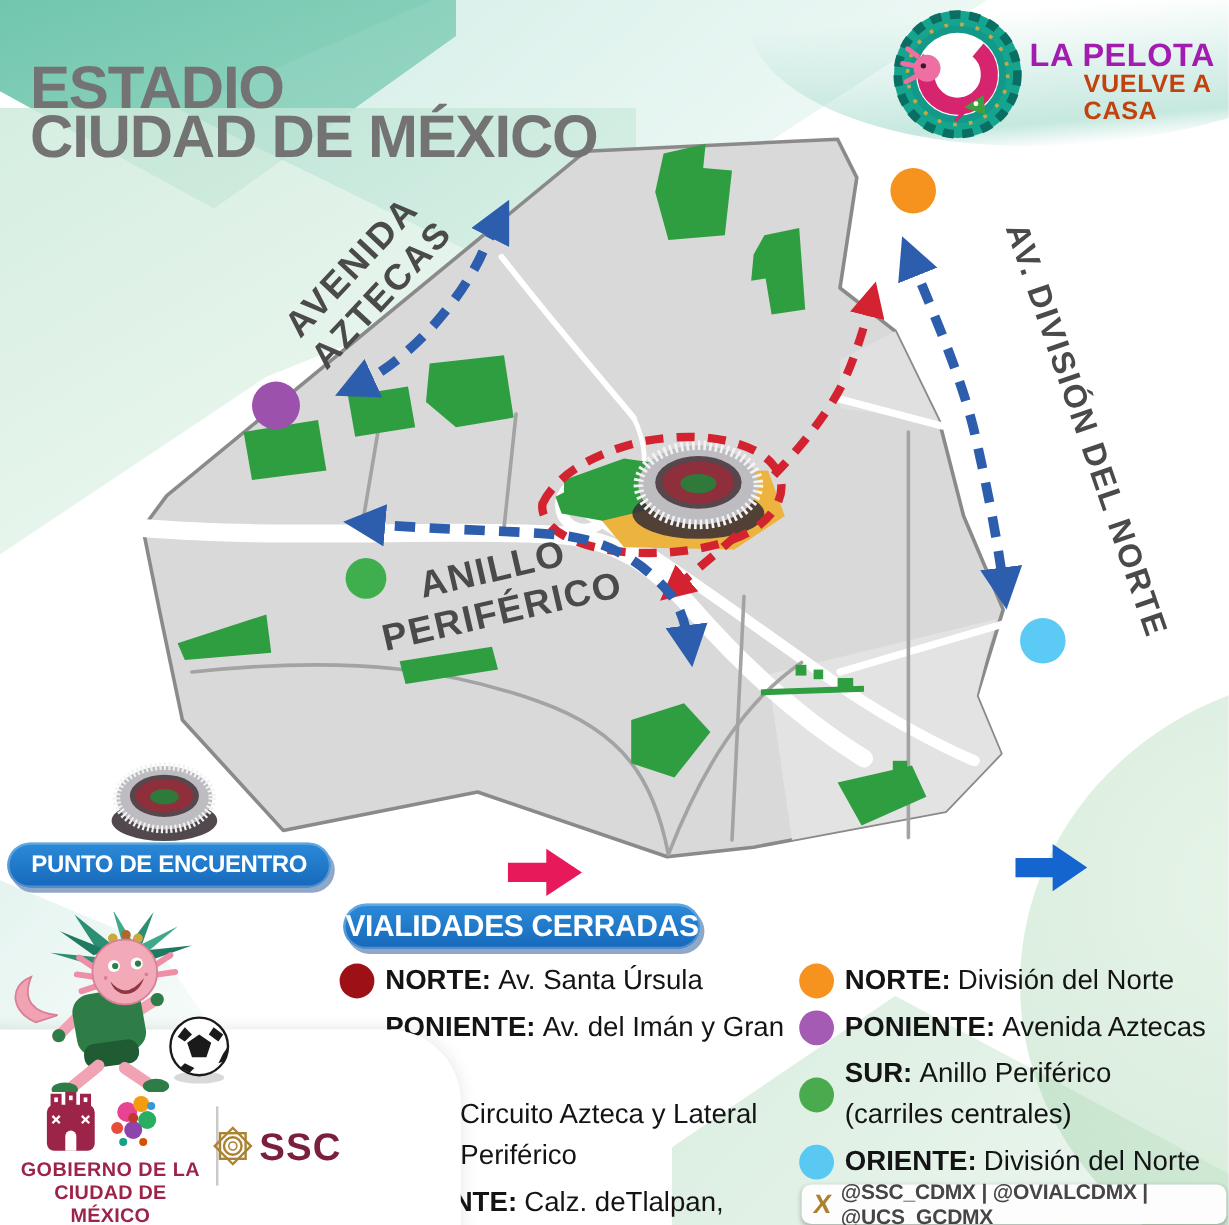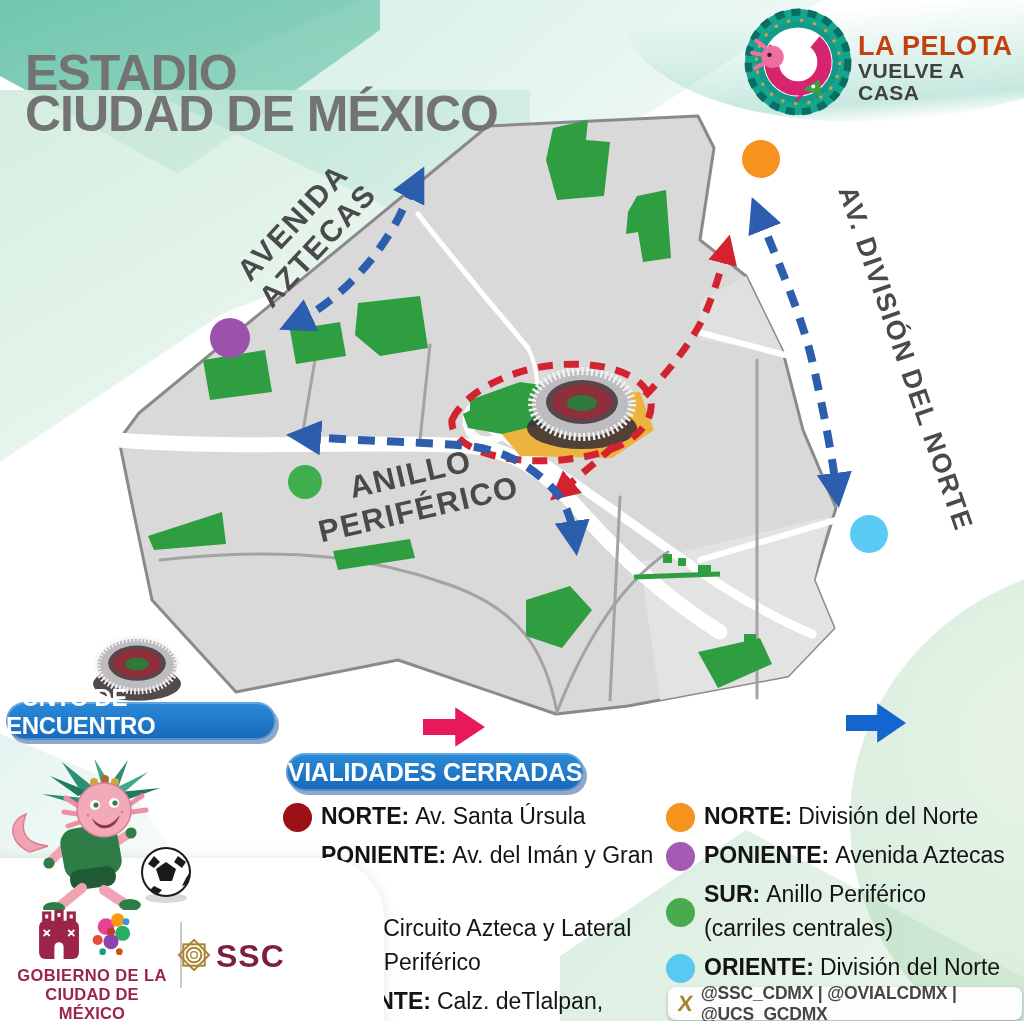--- a/index.html
+++ b/index.html
@@ -30,34 +30,34 @@
     clip-path:polygon(0 0,70% 40%,100% 100%,0 100%);}
 
   
   .title{position:absolute;left:25px;top:14px;color:#737373;font-weight:bold;
     font-size:50px;line-height:41px;letter-spacing:-1px;margin-top:39px;}
   .date{position:absolute;left:26px;top:98px;color:#2e2e2e;font-weight:bold;font-size:35px;}
 
   
   .brand-emblem{position:absolute;left:742px;top:6px;width:112px;height:112px;}
   .brand-text{position:absolute;left:858px;top:32px;font-weight:bold;line-height:1.05;}
-  .brand-l1{font-size:27px;color:#c2410c;letter-spacing:.5px;}
-  .brand-l2{font-size:21px;color:#404040;letter-spacing:.5px;}
+  .brand-l1{font-size:27px;color:#a21caf;letter-spacing:.5px;}
+  .brand-l2{font-size:21px;color:#c2410c;letter-spacing:.5px;margin-left:45px;}
 
   
   #mapsvg{position:absolute;left:0;top:0;}
   .maplabel{font-weight:bold;fill:#4a4a4a;}
 
   
   .pill{position:absolute;height:38px;border-radius:20px;
     background:linear-gradient(180deg,#2c8bd8,#1668bb);
     box-shadow:3px 4px 0 rgba(10,60,130,.45), inset 0 0 0 2px rgba(255,255,255,.25);
     color:#fff;font-weight:bold;display:flex;align-items:center;justify-content:center;
     letter-spacing:-0.3px;}
-  .pill-punto{left:6px;top:702px;width:270px;font-size:24px;align-items:flex-end;}
+  .pill-punto{left:6px;top:702px;width:270px;font-size:20px;}
   .pill-cerradas{left:286px;top:753px;width:298px;font-size:25px;}
   .pill-alternativas{left:681px;top:753px;width:318px;font-size:25px;}
 
   .big-arrow{position:absolute;clip-path:polygon(0 31%,52% 31%,52% 3%,100% 50%,52% 97%,52% 69%,0 69%);}
   .arrow-pink{left:423px;top:706px;width:62px;height:42px;background:#e8195a;}
   .arrow-blue{left:846px;top:702px;width:60px;height:42px;background:#1565d1;}
 
   
   .legend{position:absolute;}
   .legend-cerradas{left:283px;top:799px;width:372px;}

